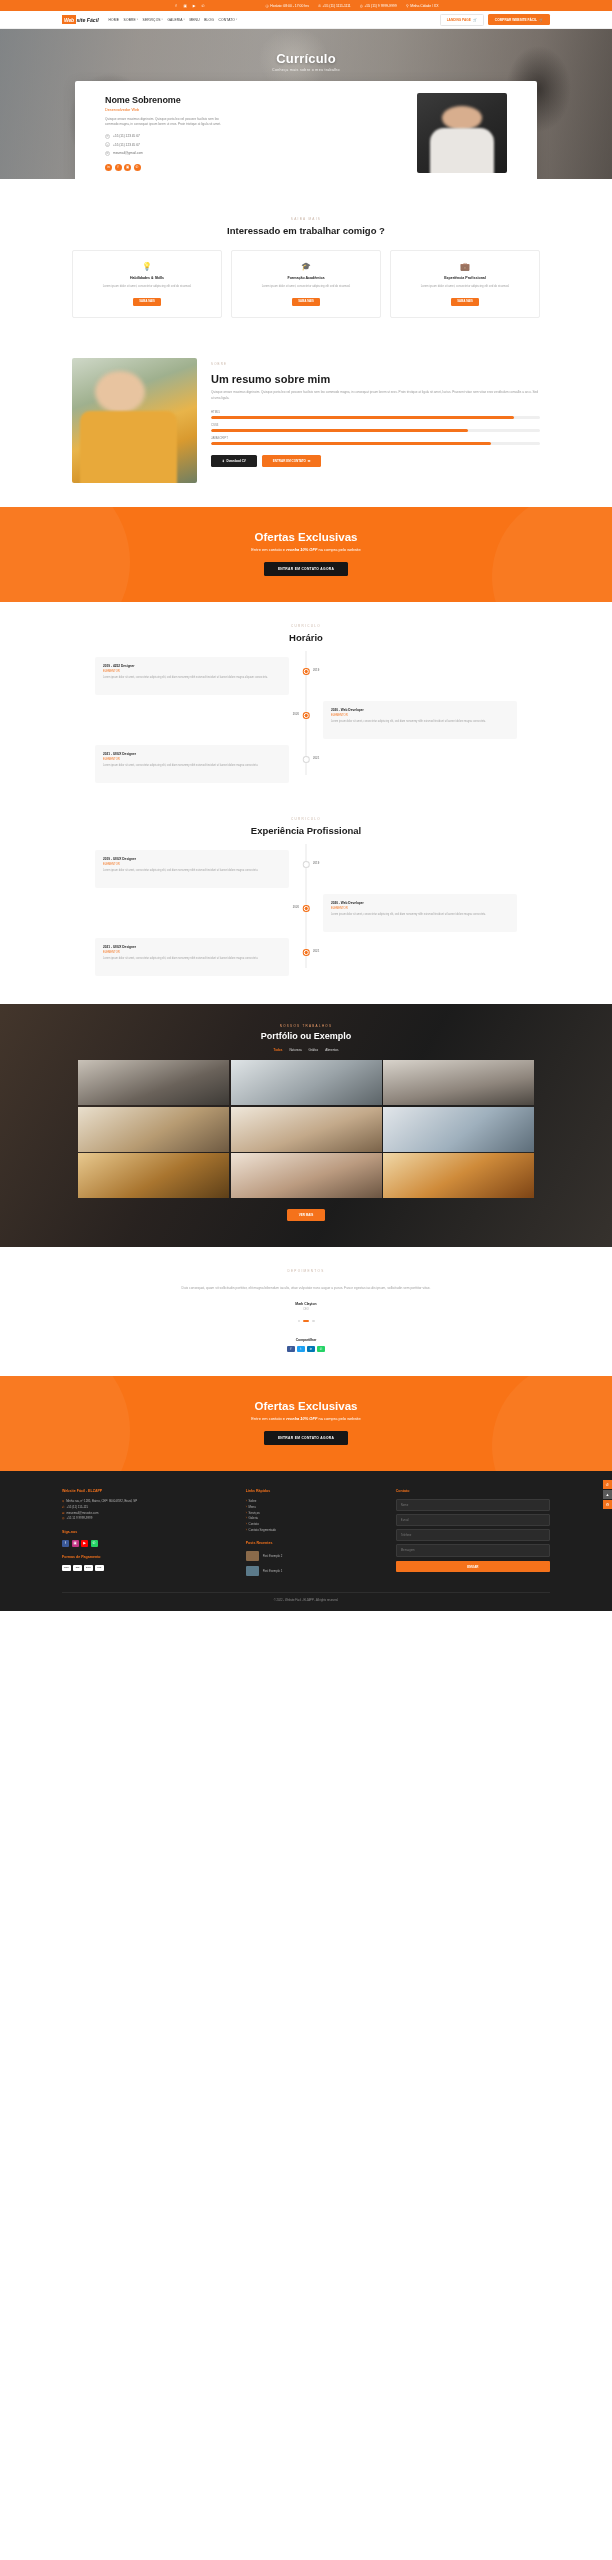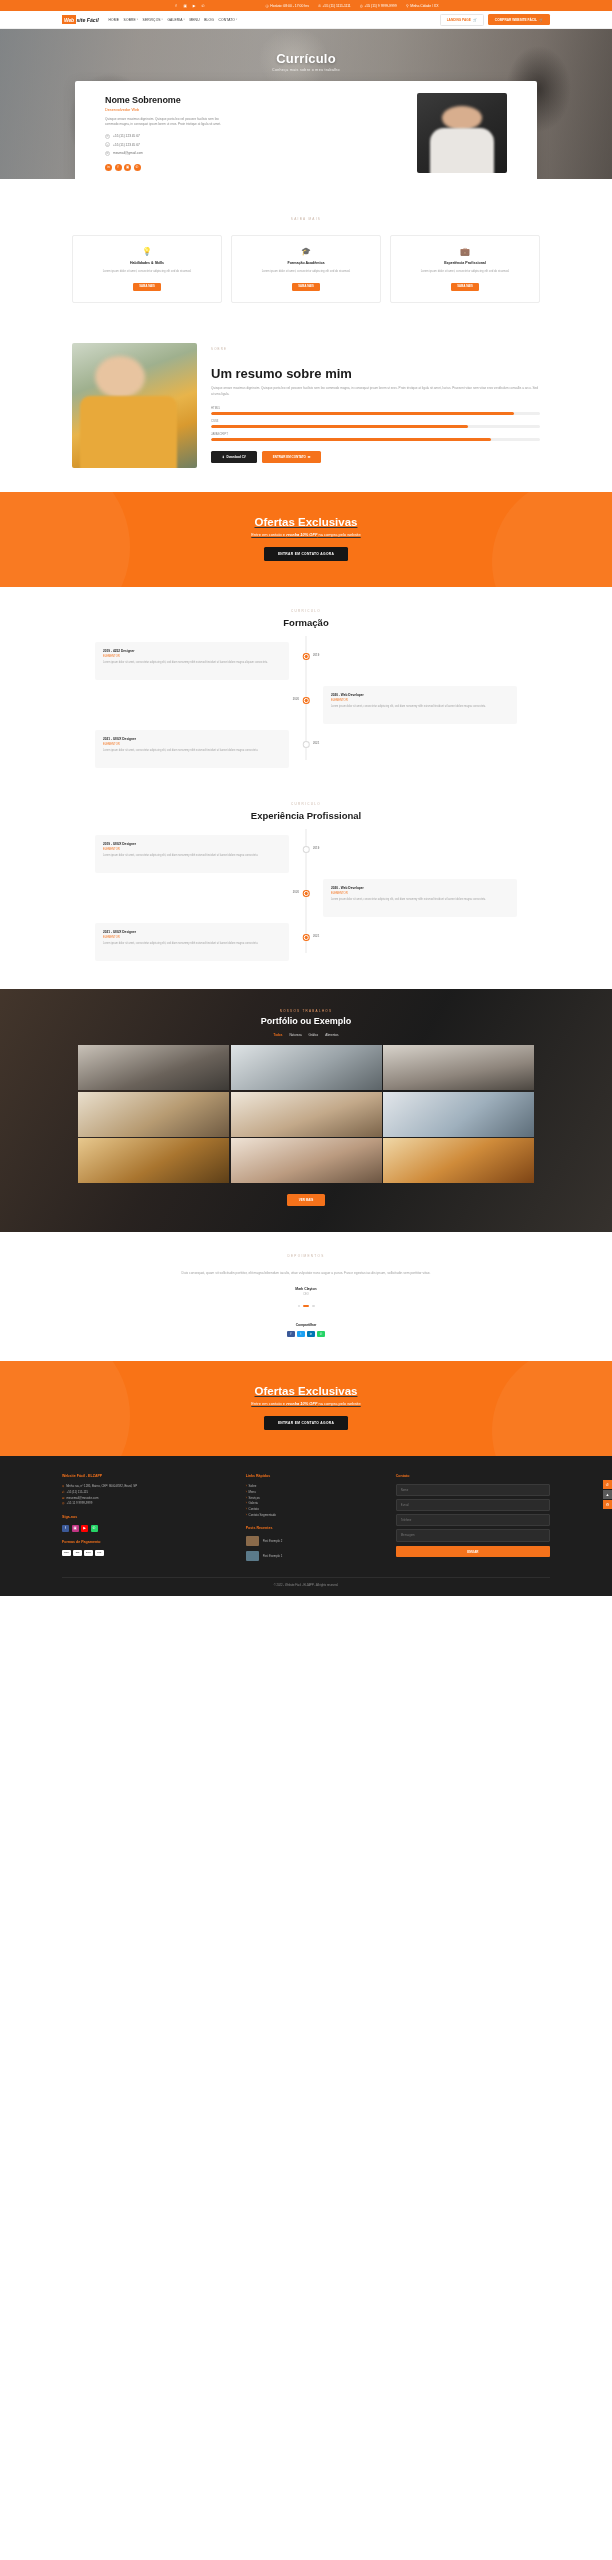--- a/index.html
+++ b/index.html
@@ -140,39 +140,39 @@
   .resumo-img::before{
     content:""; position:absolute; left:18%; top:10%; width:40%; height:34%;
     border-radius:50%; background:#e8c4a0; filter:blur(2px);
   }
   .resumo-img::after{
     content:""; position:absolute; left:6%; top:42%; width:78%; height:62%;
     background:#e8a93a; border-radius:10px 10px 0 0; filter:blur(1px);
   }
   .resumo-body { flex:1; padding-top:4px; }
   .resumo-body .st { color:#c9b5a7; font-size:2.9px; letter-spacing:1.2px; text-transform:uppercase; }
-  .resumo-body h3 { font-size:13px; font-weight:bold; color:#1b1b1b; margin-top:15px; }
+  .resumo-body h3 { font-size:11px; font-weight:bold; color:#1b1b1b; margin-top:7px; }
   .resumo-body p { font-size:3.1px; color:#9a9a9a; line-height:1.75; margin-top:5px; }
   .bars { margin-top:9px; display:flex; flex-direction:column; gap:4px; }
   .bar-l { font-size:2.8px; color:#888; margin-bottom:1.5px; }
   .bar-t { height:3.5px; background:#efefef; border-radius:2px; overflow:hidden; }
   .bar-f { height:100%; background:#F5721B; border-radius:2px; }
   .resumo-btns { display:flex; gap:5px; margin-top:10px; }
   .btn-dark {
     background:#1f1f1f; color:#fff; font-size:3px; font-weight:bold;
     padding:4px 11px; border-radius:1.5px; display:flex; align-items:center; gap:2px;
   }
   .btn-orange {
     background:#F5721B; color:#fff; font-size:3px; font-weight:bold;
     padding:4px 11px; border-radius:1.5px; display:flex; align-items:center; gap:2px;
   }
 
   
   .offer {
-    background:#F97316; padding:24px 0 26px; text-align:center; position:relative; overflow:hidden;text-decoration:underline;
+    background:#F97316; padding:24px 0 26px; text-align:center; position:relative; overflow:hidden;
   }
   .offer::before{
     content:""; position:absolute; left:-60px; top:-40px; width:190px; height:190px;
     border-radius:50%; background:rgba(255,255,255,.055);
   }
   .offer::after{
     content:""; position:absolute; right:-50px; bottom:-60px; width:170px; height:170px;
     border-radius:50%; background:rgba(255,255,255,.05);
   }
   .offer h2 { color:#fff; font-size:11.5px; font-weight:bold; position:relative; z-index:2; }
@@ -401,20 +401,21 @@
         <i>▣</i>
         <i>✆</i>
       </div>
     </div>
     <div class="pc-photo"></div>
   </div>
 </div>
 
 <div class="sec" style="padding-top:38px;">
   <div class="sec-sub">SAIBA MAIS</div>
+  <div class="sec-title">Interessado em trabalhar comigo ?</div>
   <div class="cards3">
     <div class="c3">
       <div class="ico">💡</div>
       <h4>Habilidades &amp; Skills</h4>
       <p>Lorem ipsum dolor sit amet, consectetur adipiscing elit sed do eiusmod.</p>
       <span class="mini">SAIBA MAIS</span>
     </div>
     <div class="c3">
       <div class="ico">🎓</div>
       <h4>Formação Acadêmica</h4>
@@ -472,21 +473,21 @@
 <div class="offer">
   <h2>Ofertas Exclusivas</h2>
   <p>
     <span>Entre em contato e </span><b>receba 10% OFF</b><span> na compra pelo website</span>
   </p>
   <span class="cta">ENTRAR EM CONTATO AGORA</span>
 </div>
 
 <div class="sec">
   <div class="sec-sub">CURRÍCULO</div>
-  <div class="sec-title">Formação</div>
+  <div class="sec-title">Horário</div>
   <div class="tl-wrap">
     <div class="tl-line"></div>
     <div class="tl-row left">
       <div class="tl-card">
         <h5>2019 - 4252 Designer</h5>
         <div class="sm">ELEMENTOR</div>
         <p>Lorem ipsum dolor sit amet, consectetur adipiscing elit, sed diam nonummy nibh euismod tincidunt ut laoreet dolore magna aliquam consectetu.</p>
       </div>
       <div class="tl-dot"></div>
       <div class="tl-year">2019</div>

